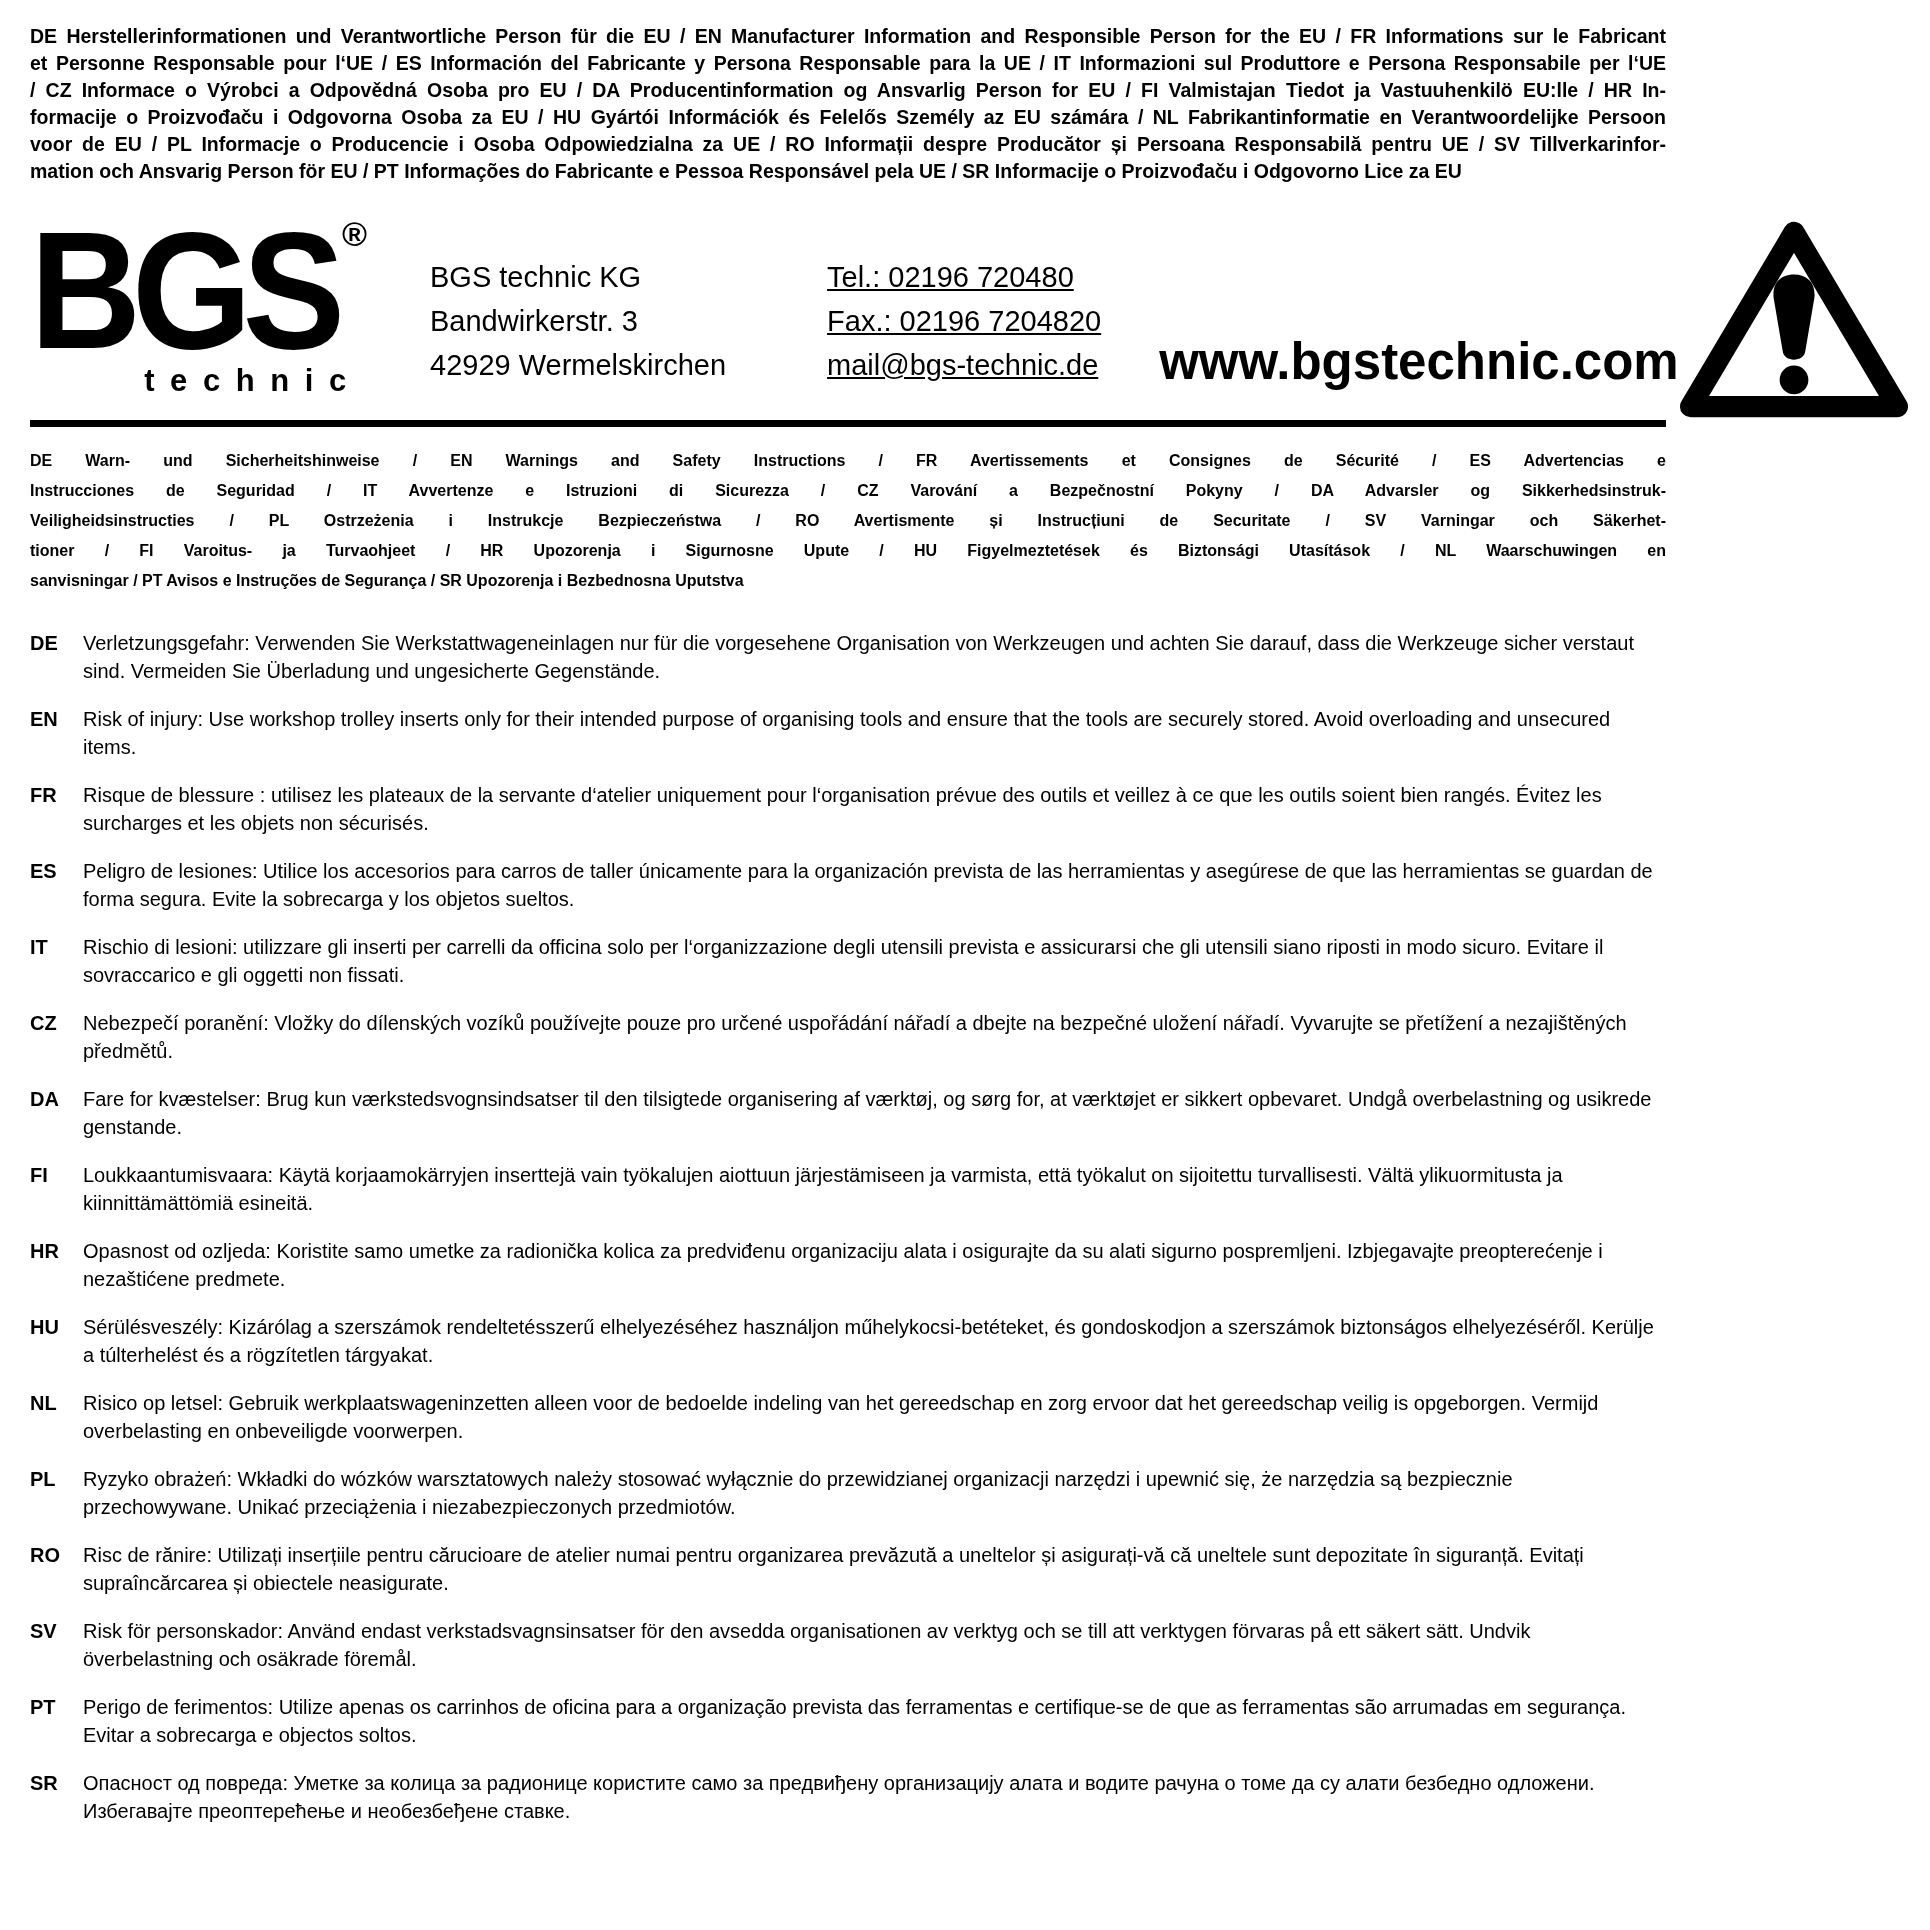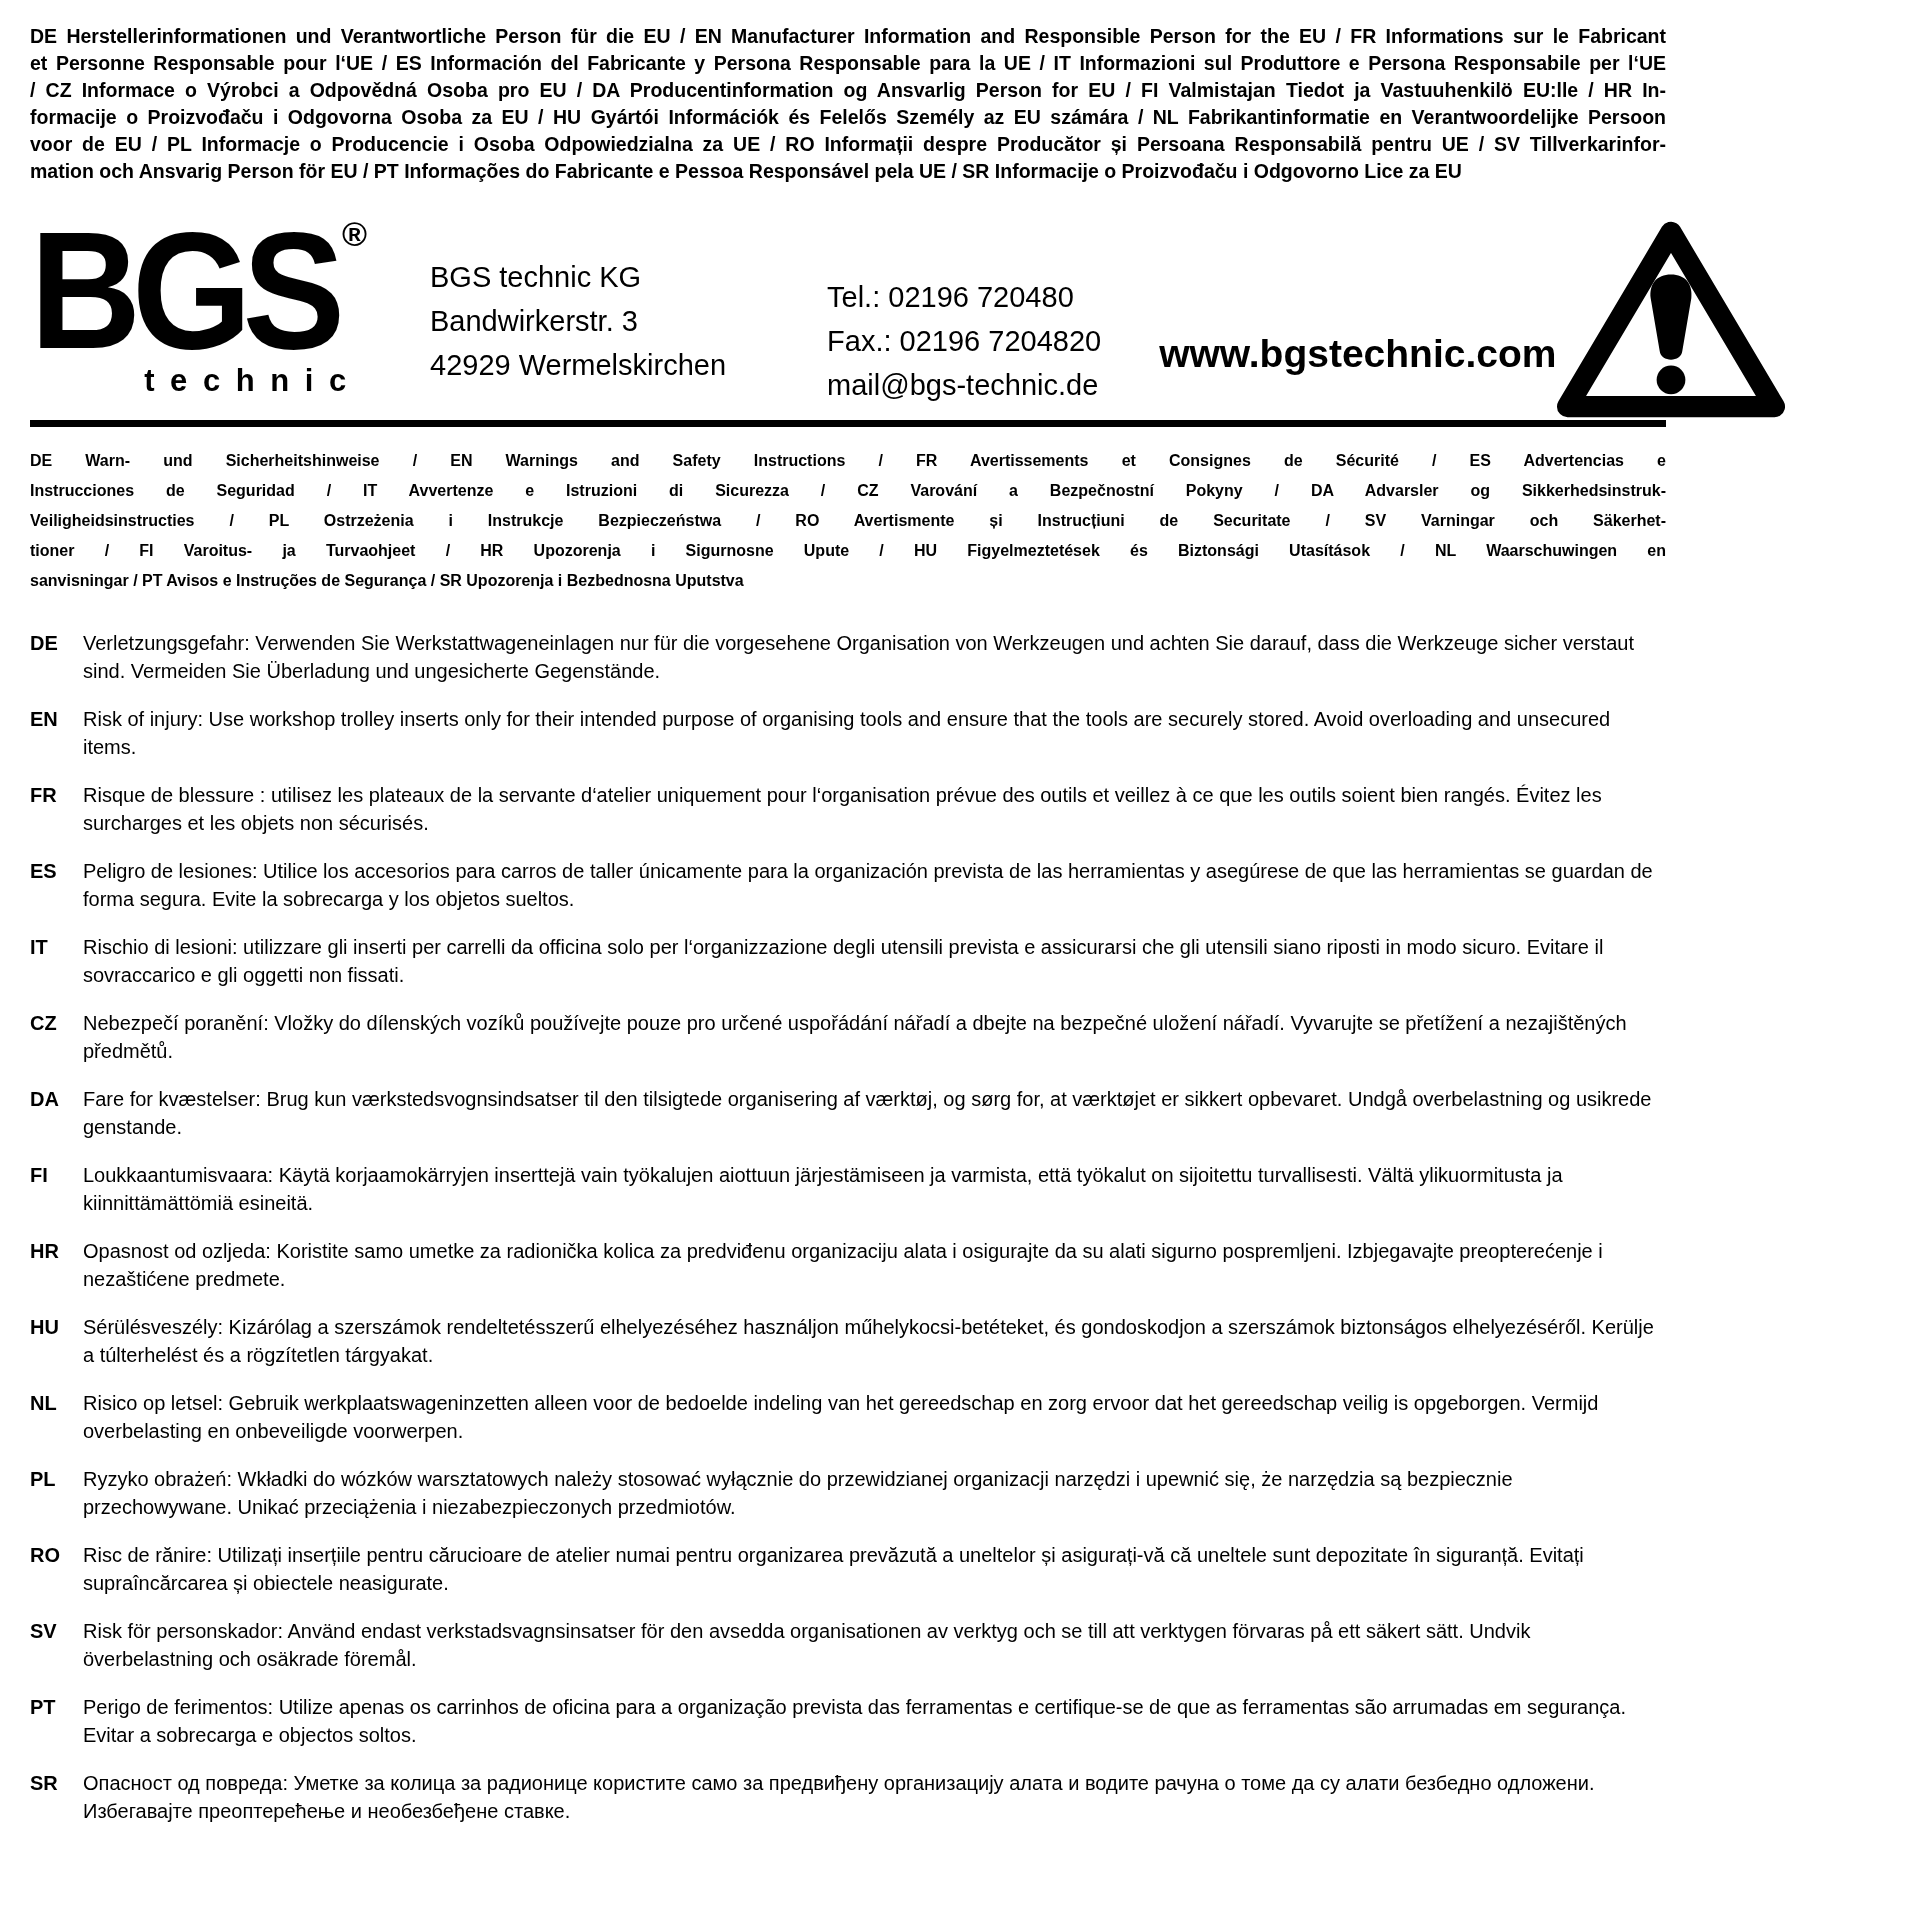--- a/index.html
+++ b/index.html
@@ -76,29 +76,30 @@
   }
   .addr {
     margin-left: 54px;
     margin-top: 40px;
     font-size: 29px;
     line-height: 44px;
     flex: 0 0 auto;
   }
   .contact {
     margin-left: 101px;
-    margin-top: 60px;
+    margin-top: 40px;
     font-size: 29px;
     line-height: 44px;
     flex: 0 0 auto;
+    text-decoration: underline;
   }
   .website {
     margin-left: 58px;
     margin-top: 117px;
-    font-size: 39px;
+    font-size: 51px;
     font-weight: bold;
     white-space: nowrap;
     flex: 0 0 auto;
   }
   .tri-wrap {
     margin-left: auto;
     margin-top: 3.1px;
     flex: 0 0 auto;
   }
 

